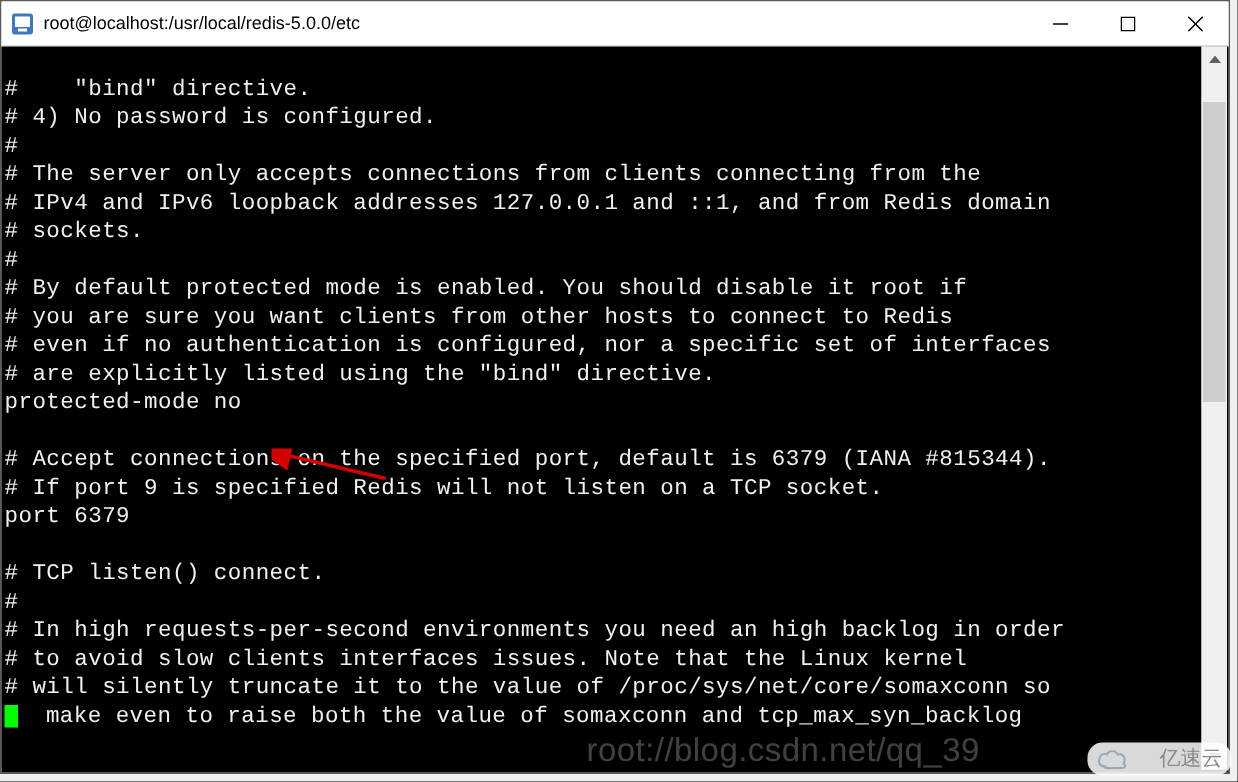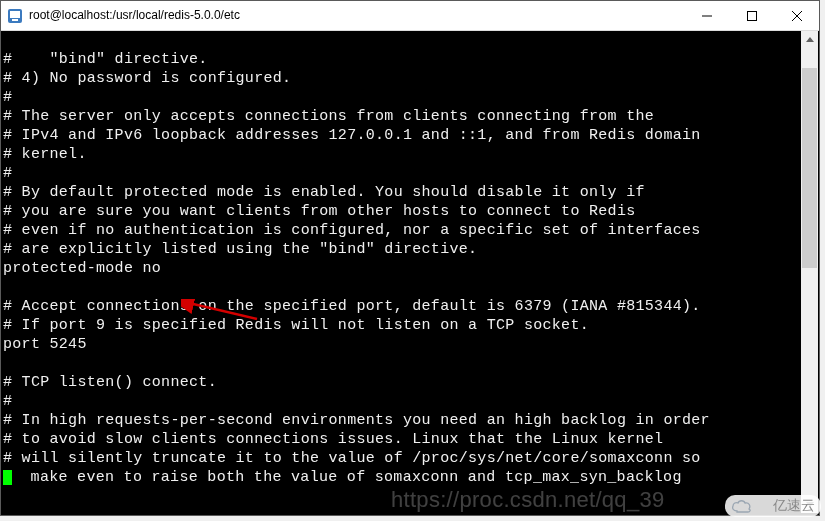--- a/index.html
+++ b/index.html
@@ -171,47 +171,47 @@
       </div>
     </div>
   </div>
 
   <div class="terminal">
 <span class="s-f0f">#    "bind" directive.</span>
 <span class="s-f0f"># 4) No password is configured.</span>
 <span class="s-f0f">#</span>
 <span class="s-f0f"># The server only accepts connections from clients connecting from the</span>
 <span class="s-f0f"># IPv4 and IPv6 loopback addresses 127.0.0.1 and ::1, and from Redis domain</span>
-<span class="s-f0f"># kernel.</span>
+<span class="s-f0f"># sockets.</span>
 <span class="s-f0f">#</span>
-<span class="s-f0f"># By default protected mode is enabled. You should disable it only if</span>
+<span class="s-f0f"># By default protected mode is enabled. You should disable it root if</span>
 <span class="s-f0f"># you are sure you want clients from other hosts to connect to Redis</span>
 <span class="s-f0f"># even if no authentication is configured, nor a specific set of interfaces</span>
 <span class="s-f0f"># are explicitly listed using the "bind" directive.</span>
 <span class="s-f0f">protected-mode no</span>
 <span class="s-f0f"></span>
 <span class="s-f0f"># Accept connections on the specified port, default is 6379 (IANA #815344).</span>
 <span class="s-f0f"># If port 9 is specified Redis will not listen on a TCP socket.</span>
-<span class="s-f0f">port 5245</span>
+<span class="s-f0f">port 6379</span>
 <span class="s-f0f"></span>
 <span class="s-f0f"># TCP listen() connect.</span>
 <span class="s-f0f">#</span>
 <span class="s-f0f"># In high requests-per-second environments you need an high backlog in order</span>
-<span class="s-f0f"># to avoid slow clients connections issues. Linux that the Linux kernel</span>
+<span class="s-f0f"># to avoid slow clients interfaces issues. Note that the Linux kernel</span>
 <span class="s-f0f"># will silently truncate it to the value of /proc/sys/net/core/somaxconn so</span>
 <span class="green-cursor"></span><span class="s-f0f">  make even to raise both the value of somaxconn and tcp_max_syn_backlog</span>
     <svg class="arrow-overlay" width="80" height="24" viewBox="0 0 80 24">
       <defs>
           <marker id="ah" markerWidth="10" markerHeight="8" refX="2" refY="4" orient="auto">
             <polygon points="0 0, 10 4, 0 8" fill="#d40000"></polygon>
           </marker>
         </defs>
       <line x1="76" y1="20" x2="8" y2="4" stroke="#d40000" stroke-width="2.5" marker-end="url(#ah)"></line>
     </svg>
-    <div class="watermark">https://proc.csdn.net/qq_39</div>
+    <div class="watermark">root://blog.csdn.net/qq_39</div>
   </div>
 
   <div class="scrollbar">
     <div class="sb-btn">
       <svg width="8" height="5" viewBox="0 0 8 5">
           <polygon points="4,0 8,5 0,5" fill="#606060"></polygon>
         </svg>
     </div>
     <div class="sb-track">
       <div class="sb-thumb"></div>

